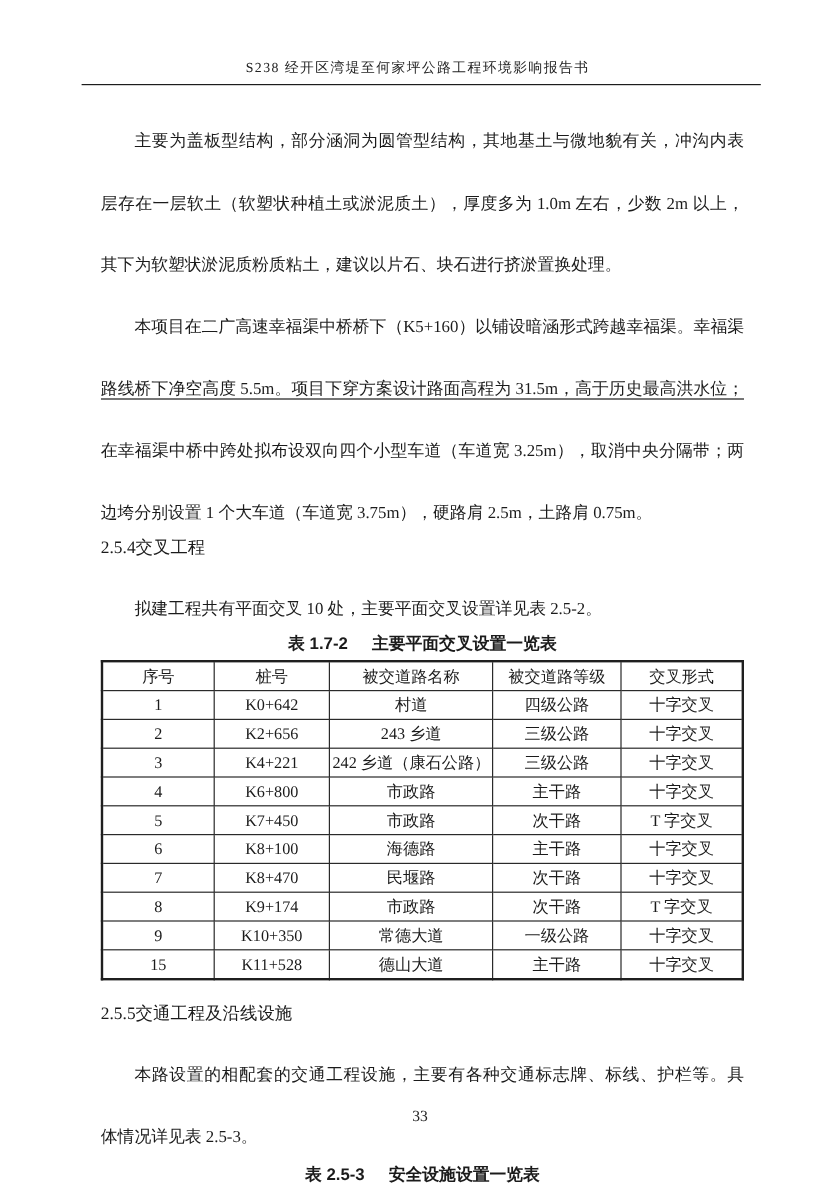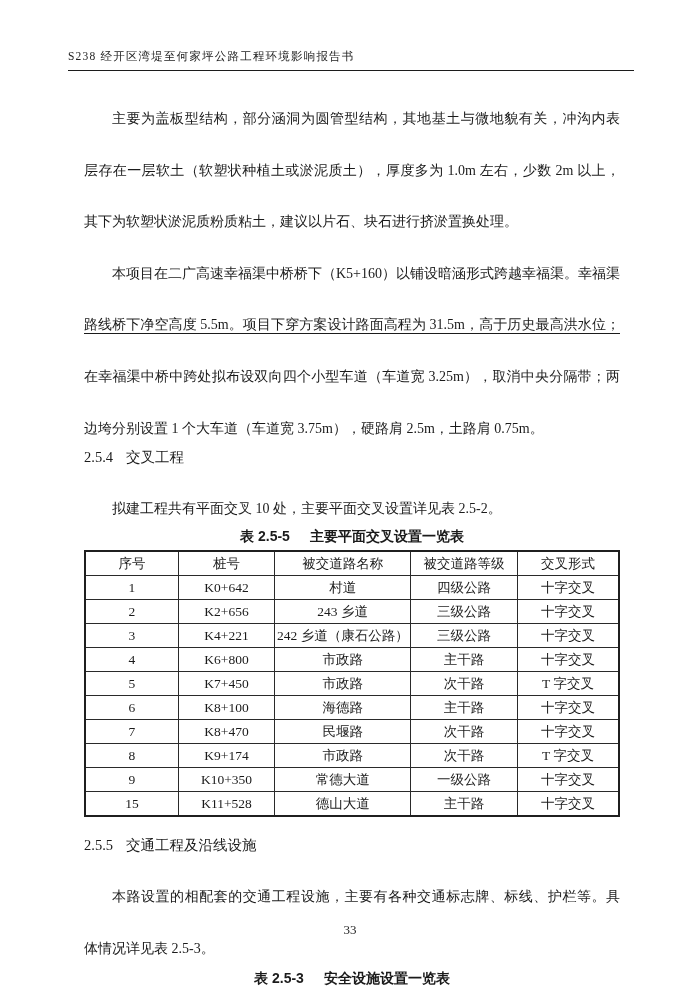--- a/index.html
+++ b/index.html
@@ -8,21 +8,21 @@
     position:relative;
     background:#ffffff;
     color:#1b1b1b;
     font-family:"Liberation Serif","DejaVu Serif",serif;
   }
   .page { position:absolute; inset:0; background:#fff; }
 
   
   .header-title {
     position:absolute; top:49px; left:68px; right:72px;
-    text-align:left; font-size:11.5px; letter-spacing:1.2px; color:#222;
+    text-align:center; font-size:11.5px; letter-spacing:1.2px; color:#222;
   }
   .header-rule {
     position:absolute; top:70px; left:68px; right:66px;
     border-top:1.7px solid #1c1c1c; height:0;
   }
 
   
   .content { position:absolute; left:84px; top:82px; width:536px; }
 
   .bline {
@@ -32,21 +32,21 @@
   }
   .bline.first { text-indent:28px; }
   .bline.last  { text-align-last:left; }
   .ul {
     text-decoration:underline;
     text-decoration-thickness:1.2px;
     text-underline-offset:3.5px;
   }
 
   .section-heading { font-size:14.5px; line-height:28.6px; height:28.6px; }
-  .section-heading .num { margin-right:13px; }
+  .section-heading .num { }
 
   .caption {
     font-family:"Liberation Sans","DejaVu Sans",sans-serif;
     font-weight:bold; font-size:14px;
     text-align:center; line-height:27px; height:27px;
   }
   .caption .cap-title { margin-left:20px; }
 
   table.doc-table {
     width:100%; border-collapse:collapse; table-layout:fixed;
@@ -90,21 +90,21 @@
       <div class="bline last">边垮分别设置 1 个大车道（车道宽 3.75m），硬路肩 2.5m，土路肩 0.75m。</div>
     </div>
 
     <div class="section-heading">
       <span class="num">2.5.4</span><span>交叉工程</span>
     </div>
 
     <div class="bline first last">拟建工程共有平面交叉 10 处，主要平面交叉设置详见表 2.5-2。</div>
 
     <div class="caption">
-      <span>表 2.5-5</span><span class="cap-title">主要平面交叉设置一览表</span>
+      <span>表 1.7-2</span><span class="cap-title">主要平面交叉设置一览表</span>
     </div>
 
     <table class="doc-table">
       <colgroup>
         <col style="width:17.5%">
           <col style="width:18%">
           <col style="width:25.5%">
           <col style="width:20%">
           <col style="width:19%">
       </colgroup>

